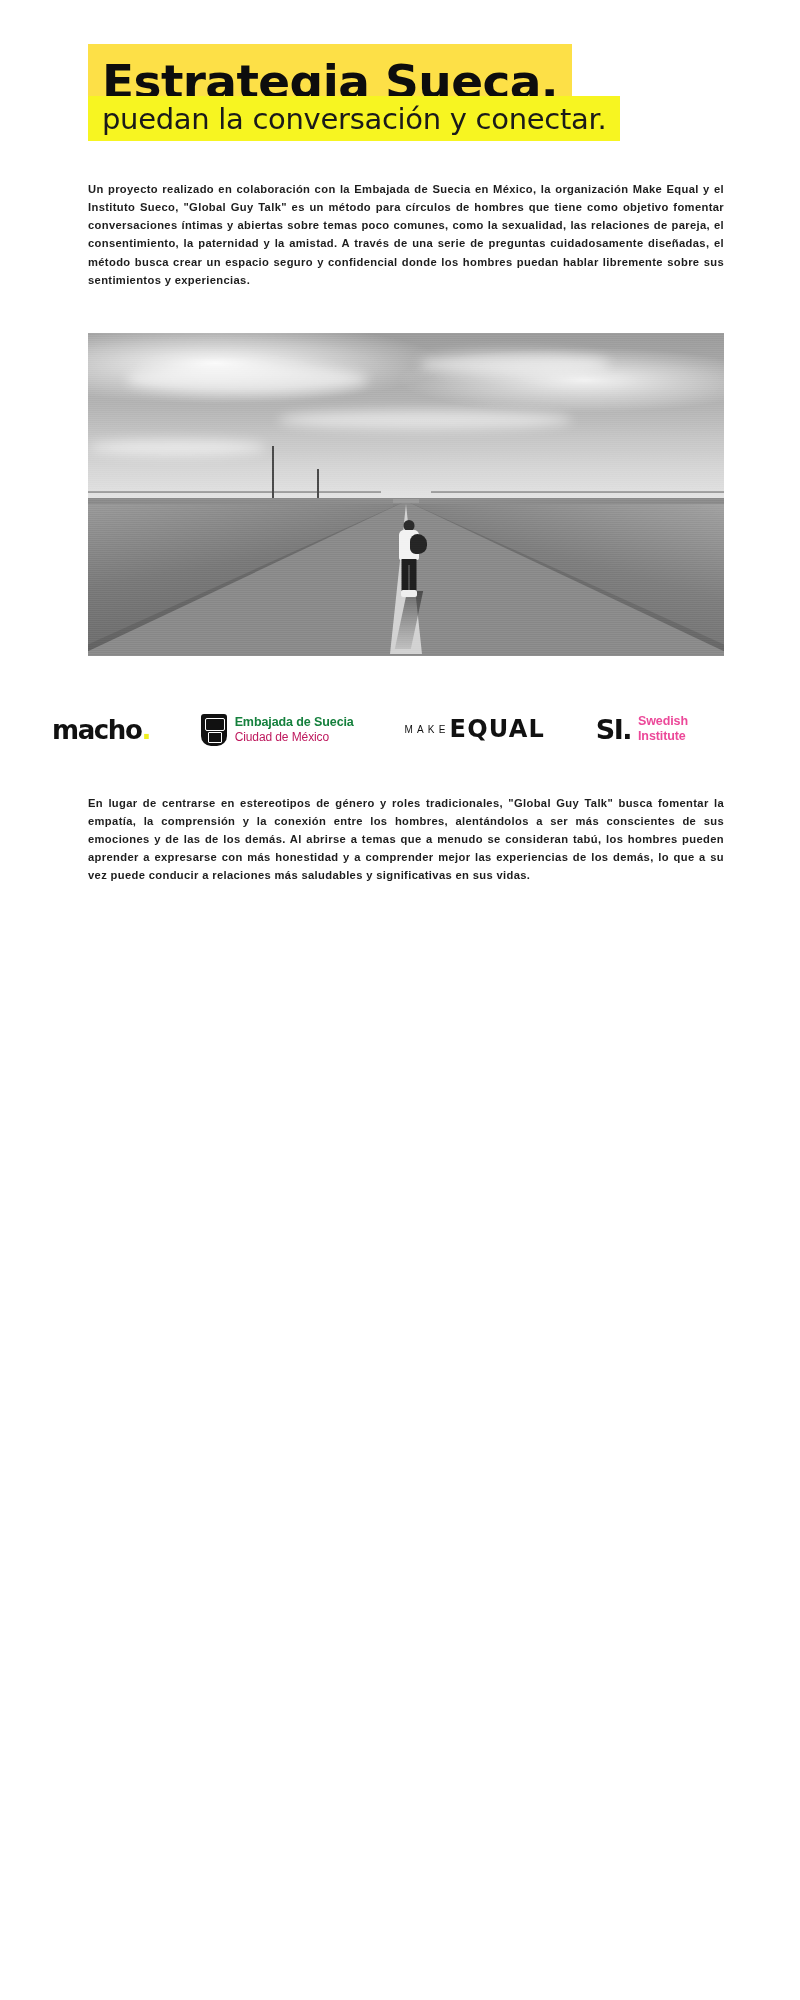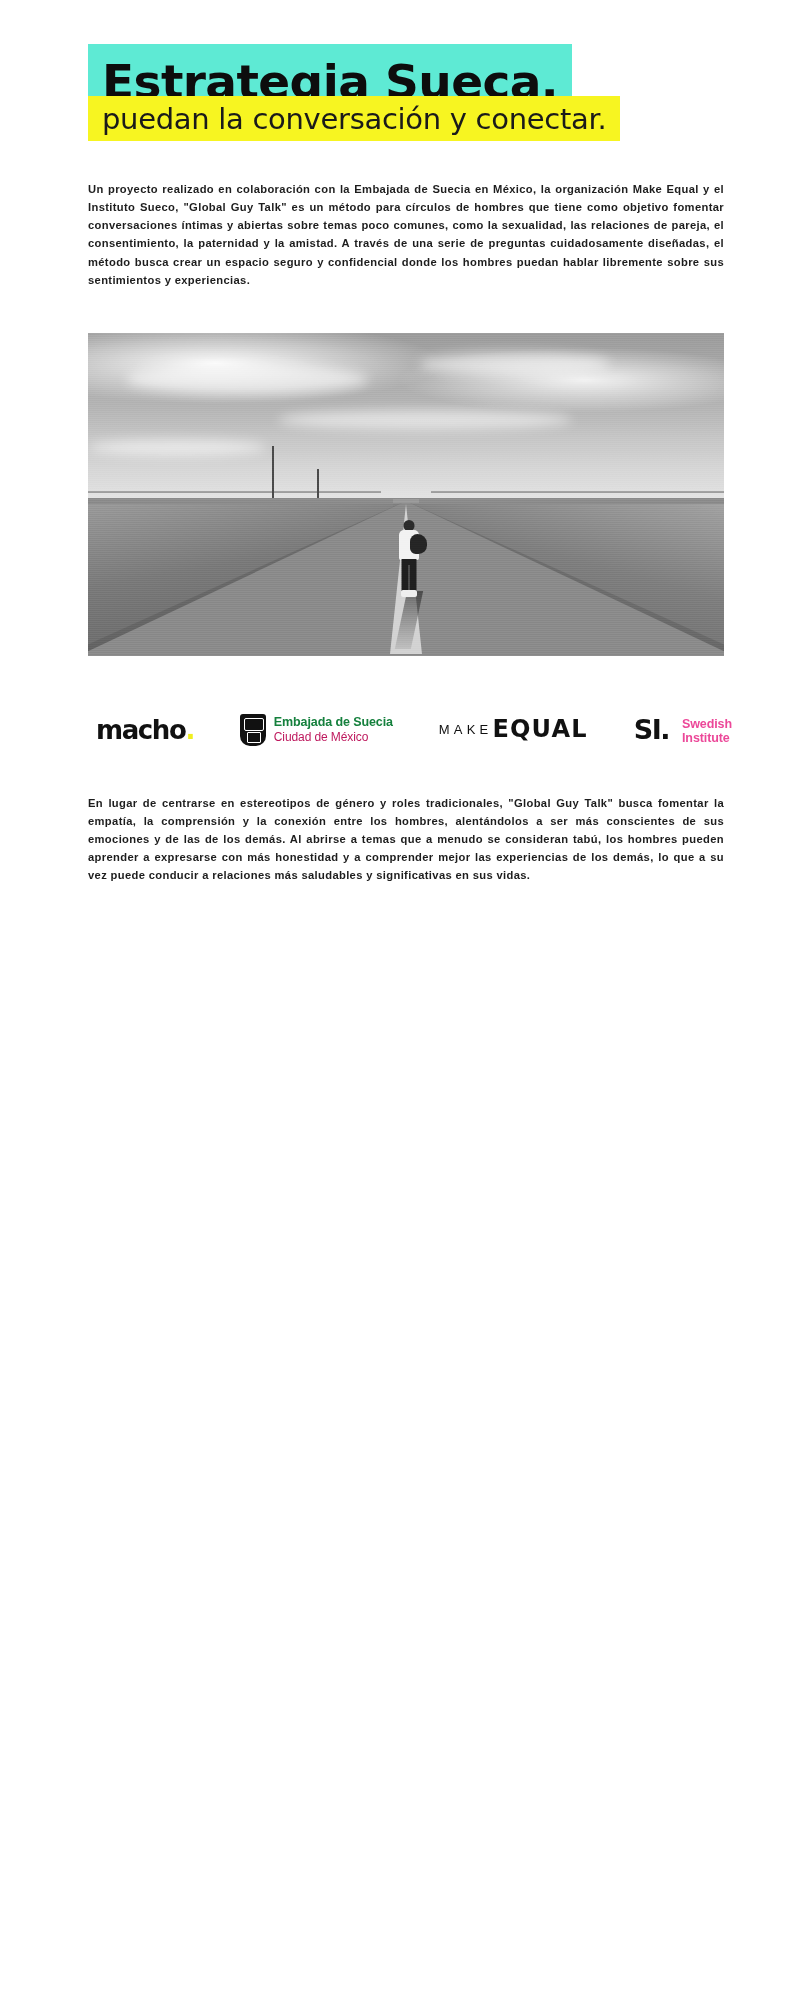--- a/index.html
+++ b/index.html
@@ -31,21 +31,21 @@
   }
   .title-line {
     display: table;
     line-height: 1;
   }
   .title-main {
     font-family: "DejaVu Sans", sans-serif;
     font-weight: bold;
     font-size: 47px;
     letter-spacing: -0.6px;
-    background: #5eead4;
+    background: #fde047;
     color: #0d0d0d;
     padding: 10px 14px 8px 14px;
     margin-bottom: 0px;
   }
   .subtitle {
     font-family: "DejaVu Sans", sans-serif;
     font-weight: 400;
     font-size: 29px;
     letter-spacing: -0.3px;
     background: #f7f521;
@@ -167,21 +167,21 @@
   }
   .ph-grain {
     position: absolute; inset: 0;
     background:
       repeating-linear-gradient(0deg, rgba(255,255,255,0.035) 0 1px, rgba(0,0,0,0.035) 1px 2px);
     mix-blend-mode: overlay;
   }
 
   
   .logos {
-    margin: 48px 88px 0 96px;
+    margin: 48px 88px 0 52px;
     width: 636px;
     height: 52px;
     display: flex;
     align-items: center;
     justify-content: space-between;
   }
   .logo { display: flex; align-items: center; }
 
   
   .logo-macho {
@@ -219,29 +219,29 @@
   }
   .embassy-text .l2 {
     font-family: "Liberation Sans", sans-serif;
     font-weight: normal; font-size: 12px; color: #be185d; letter-spacing: -0.1px;
   }
 
   
   .logo-makeequal { text-align: center; line-height: 1.05; }
   .logo-makeequal .l1 {
     font-family: "Liberation Sans", sans-serif;
-    font-weight: normal; font-size: 13px; letter-spacing: 4.2px; color: #111111;
+    font-weight: normal; font-size: 10px; letter-spacing: 4.2px; color: #111111;
   }
   .logo-makeequal .l2 {
     font-family: "DejaVu Sans", sans-serif;
     font-weight: bold; font-size: 24px; letter-spacing: 1.2px; color: #111111;
   }
 
   
-  .logo-si { display: flex; align-items: flex-end; gap: 13px; }
+  .logo-si { display: flex; align-items: flex-start; gap: 7px; }
   .si-mark {
     font-family: "DejaVu Sans", sans-serif;
     font-weight: bold; font-size: 27px; letter-spacing: -1.5px; color: #111111;
   }
   .si-mark .dot { color: #111111; }
   .si-text { line-height: 1.15; }
   .si-text .l1, .si-text .l2 {
     font-family: "Liberation Sans", sans-serif;
     font-weight: bold; font-size: 12.5px; color: #ec4899; letter-spacing: -0.1px;
   }

